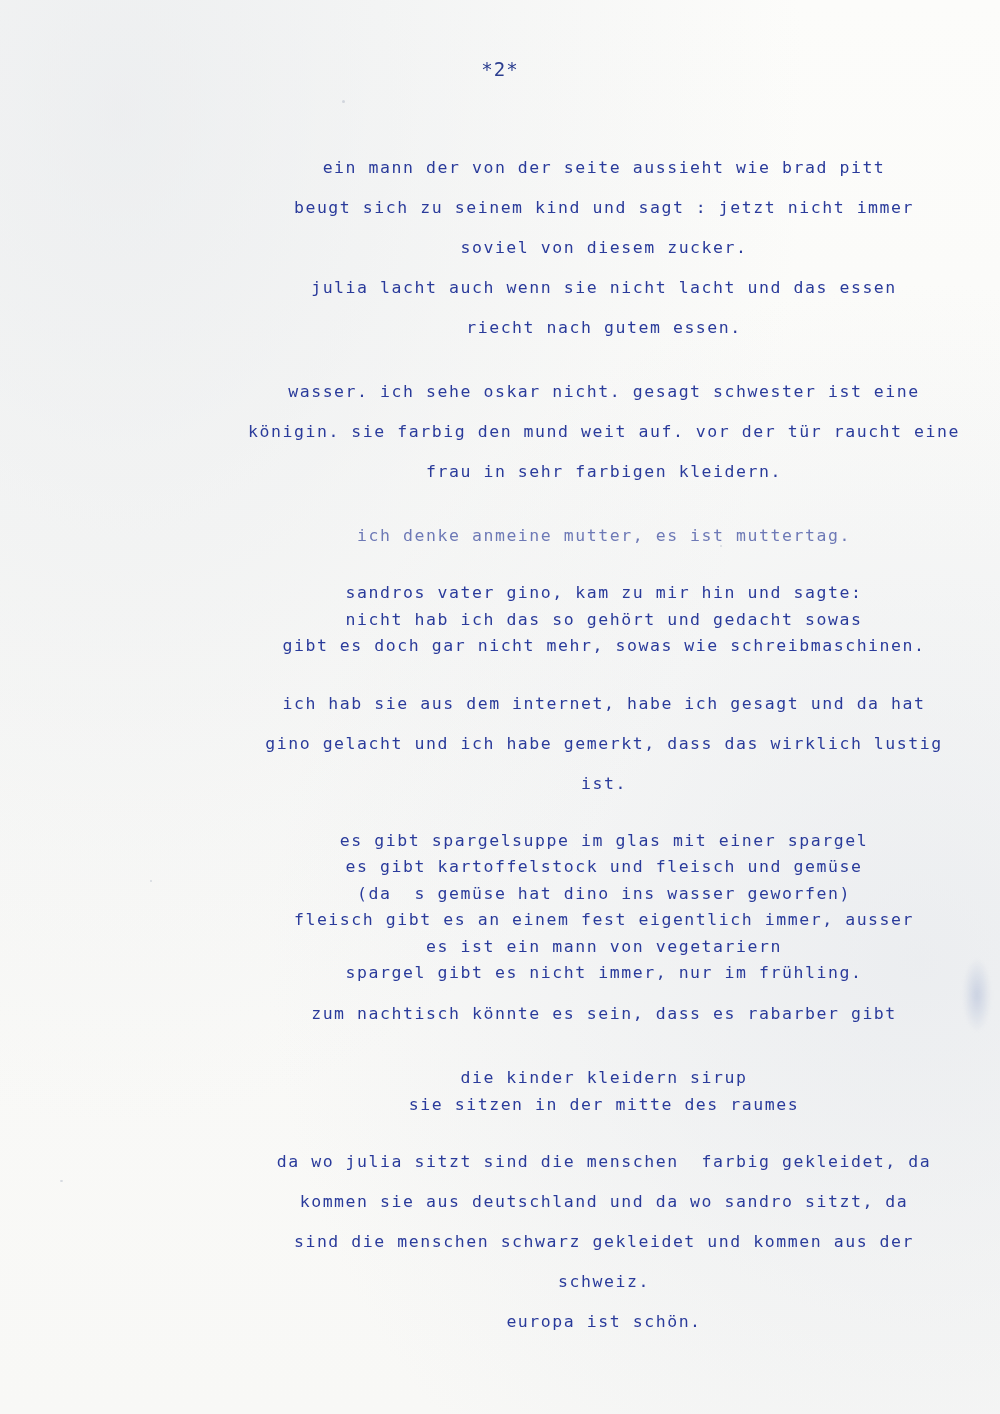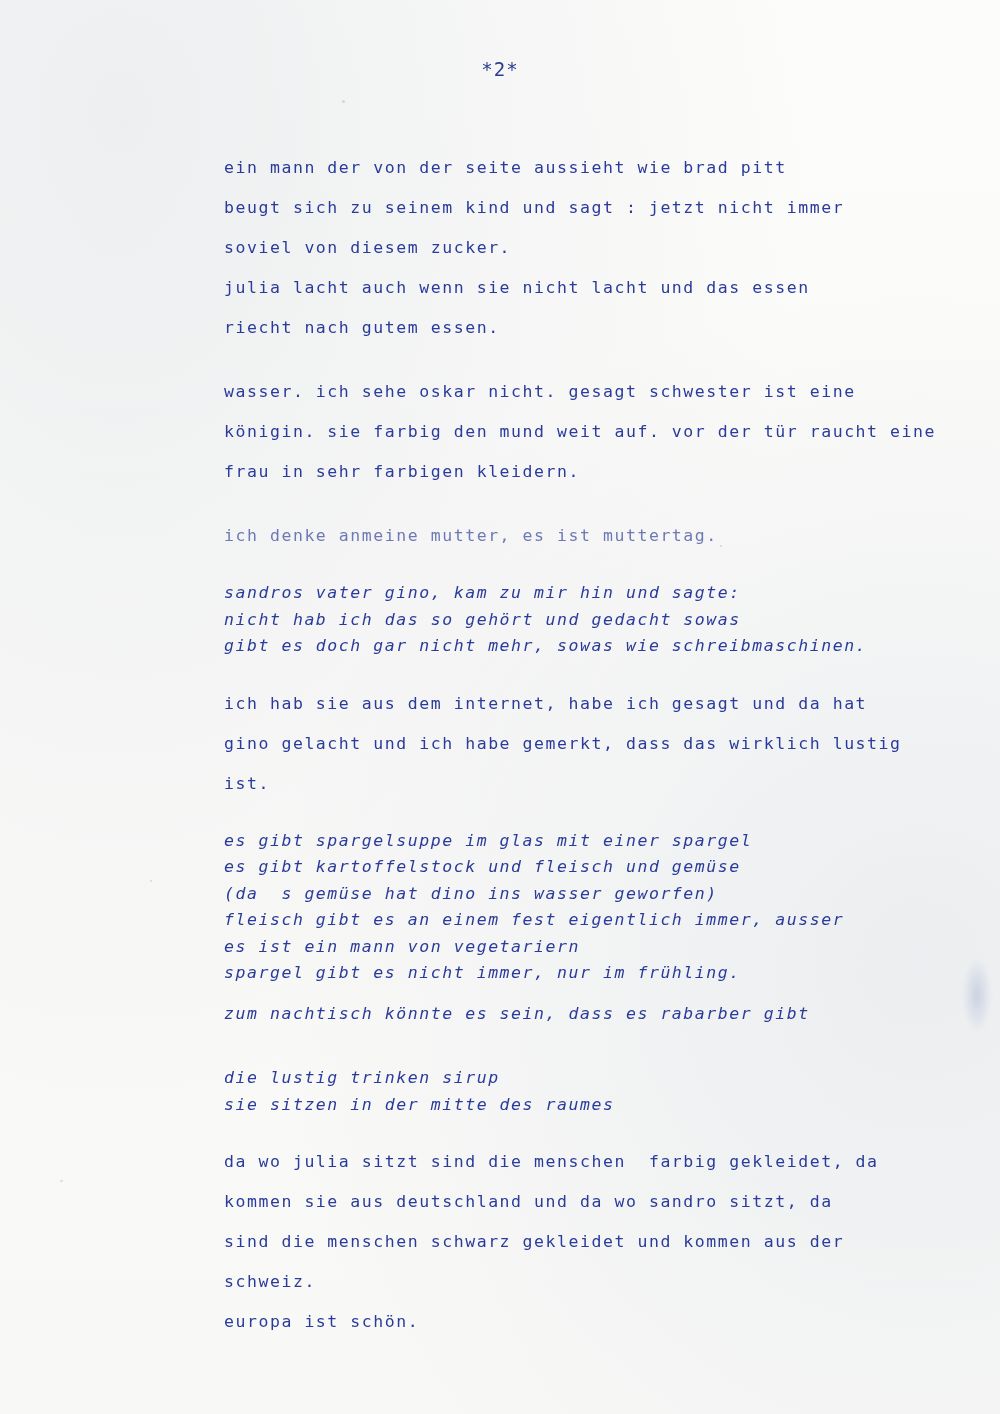--- a/index.html
+++ b/index.html
@@ -55,27 +55,27 @@
     position: absolute;
     top: 148px;
     left: 224px;
     width: 760px;
     color: #28399a;
     font-size: 16.5px;
     letter-spacing: 1.55px;
     font-family: "DejaVu Sans Mono", monospace;
   }
 
-  .para { margin: 0 0 0 0; }
+  .para { margin: 0 0 0 0; text-align: center; }
   .line {
     white-space: pre;
     color: #2a3b9b;
   }
   
-  .lh-tight .line { line-height: 26.5px; font-style: italic; }
+  .lh-tight .line { line-height: 26.5px; }
   
   .lh-wide .line { line-height: 40px; }
 
   .gap-sm { height: 14px; }
   .gap-md { height: 24px; }
   .gap-lg { height: 38px; }
 
   .faint { color: #3a4a9e; opacity: 0.72; }
 </style>
 </head>
@@ -129,21 +129,21 @@
         <div class="line">fleisch gibt es an einem fest eigentlich immer, ausser</div>
         <div class="line">es ist ein mann von vegetariern</div>
         <div class="line">spargel gibt es nicht immer, nur im frühling.</div>
       </div>
       <div class="gap-sm"></div>
       <div class="para lh-tight">
         <div class="line">zum nachtisch könnte es sein, dass es rabarber gibt</div>
       </div>
       <div class="gap-lg"></div>
       <div class="para lh-tight">
-        <div class="line">die lustig trinken sirup</div>
+        <div class="line">die kinder kleidern sirup</div>
         <div class="line">sie sitzen in der mitte des raumes</div>
       </div>
       <div class="gap-md"></div>
       <div class="para lh-wide">
         <div class="line">da wo julia sitzt sind die menschen  farbig gekleidet, da</div>
         <div class="line">kommen sie aus deutschland und da wo sandro sitzt, da</div>
         <div class="line">sind die menschen schwarz gekleidet und kommen aus der</div>
         <div class="line">schweiz.</div>
         <div class="line">europa ist schön.</div>
       </div>

